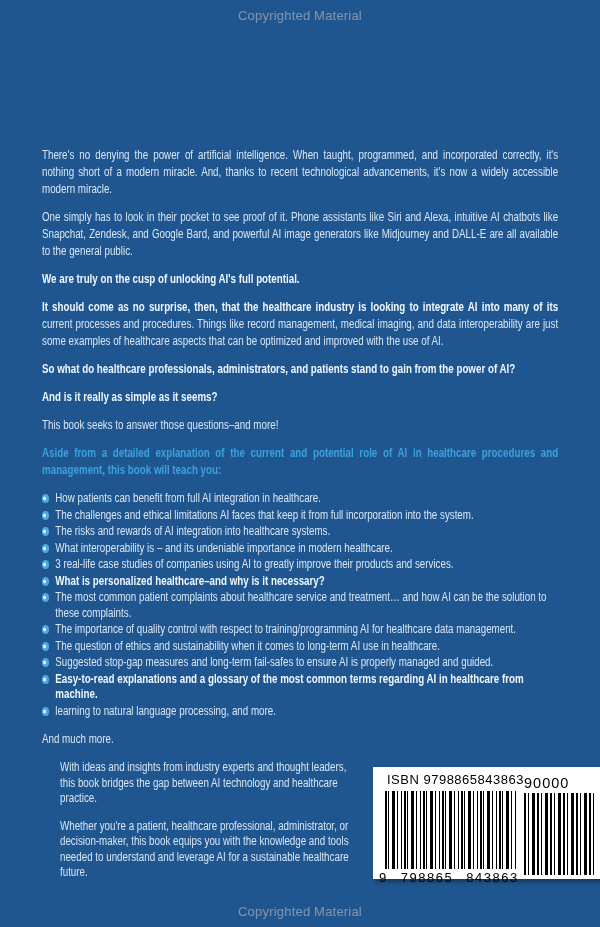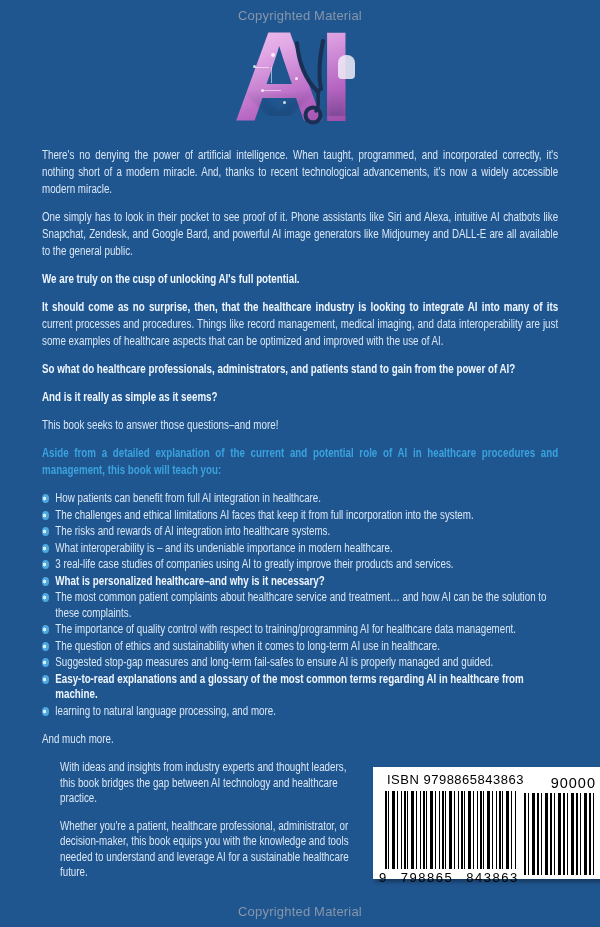--- a/index.html
+++ b/index.html
@@ -66,54 +66,35 @@
   .barcode-box { position:absolute; right:8px; top:7px; width:237px; height:112px; background:#ffffff;
     box-shadow:2px 3px 4px rgba(0,0,0,.35); color:#000; }
   .isbn-label { position:absolute; left:14px; top:5px; font-size:13px; letter-spacing:.5px; }
   .main-bars { position:absolute; left:12px; top:24px; width:132px; height:78px;
     background-color:#fff;
     background-image:repeating-linear-gradient(90deg,
       #000 0 2px,#fff 2px 3px,#000 3px 4px,#fff 4px 7px,
       #000 7px 10px,#fff 10px 12px,#000 12px 13px,#fff 13px 16px,
       #000 16px 17px,#fff 17px 19px); }
   .main-digits { position:absolute; left:6px; top:103px; font-size:13px; letter-spacing:1.5px; word-spacing:8px; white-space:nowrap; }
-  .sup-code { position:absolute; right:14px; top:8px; width:72px; text-align:right; font-size:14.5px; letter-spacing:1px; }
+  .sup-code { position:absolute; right:14px; top:8px; width:72px; text-align:left; font-size:14.5px; letter-spacing:1px; }
   .sup-bars { position:absolute; right:14px; top:26px; width:72px; height:82px;
     background-color:#fff;
     background-image:repeating-linear-gradient(90deg,
       #000 0 2px,#fff 2px 4px,#000 4px 5px,#fff 5px 8px,
       #000 8px 11px,#fff 11px 13px); }
 </style>
 </head>
 <body>
 
 <div class="page">
 
   <p class="copyright copyright-top">Copyrighted Material</p>
 
   <div class="header">
-    <div class="logo">
-      <div class="logo-ai">AI</div>
-      <div class="logo-reflect">AI</div>
-      <span class="dot" style="left:22px; top:38px; width:3px; height:3px;"></span>
-      <span class="dot" style="left:40px; top:26px; width:4px; height:4px;"></span>
-      <span class="dot" style="left:30px; top:62px; width:3px; height:3px;"></span>
-      <span class="dot" style="left:52px; top:74px; width:3px; height:3px;"></span>
-      <span class="dot" style="left:64px; top:50px; width:3px; height:3px;"></span>
-      <span class="line" style="left:24px; top:40px; width:14px; height:1px;"></span>
-      <span class="line" style="left:40px; top:40px; width:1px; height:16px;"></span>
-      <span class="line" style="left:32px; top:63px; width:18px; height:1px;"></span>
-      <span class="robot-head"></span>
-      <svg class="steth" width="66" height="88" viewBox="0 0 66 88">
-        <path d="M14 4 C16 26 24 42 34 52" fill="none" stroke="#1b2f55" stroke-width="4" stroke-linecap="round"></path>
-        <path d="M40 2 C36 22 36 40 38 50" fill="none" stroke="#1b2f55" stroke-width="4" stroke-linecap="round"></path>
-        <path d="M36 51 C33 60 38 66 33 72" fill="none" stroke="#1b2f55" stroke-width="3.5" stroke-linecap="round"></path>
-        <circle cx="30" cy="76" r="7.5" fill="none" stroke="#1b2f55" stroke-width="4"></circle>
-      </svg>
-    </div>
   </div>
 
   <div class="content">
     <p class="para">There's no denying the power of artificial intelligence. When taught, programmed, and incorporated correctly, it's nothing short of a modern miracle. And, thanks to recent technological advancements, it's now a widely accessible modern miracle.</p>
     <p class="para">One simply has to look in their pocket to see proof of it. Phone assistants like Siri and Alexa, intuitive AI chatbots like Snapchat, Zendesk, and Google Bard, and powerful AI image generators like Midjourney and DALL-E are all available to the general public.</p>
     <p class="para bold-line">We are truly on the cusp of unlocking AI's full potential.</p>
     <p class="para"><b class="inline">It should come as no surprise, then, that the healthcare industry is looking to integrate AI into many of its</b><span> current processes and procedures. Things like record management, medical imaging, and data interoperability are just some examples of healthcare aspects that can be optimized and improved with the use of AI.</span></p>
     <p class="para bold-line">So what do healthcare professionals, administrators, and patients stand to gain from the power of AI?</p>
     <p class="para bold-line">And is it really as simple as it seems?</p>
     <p class="para">This book seeks to answer those questions–and more!</p>

